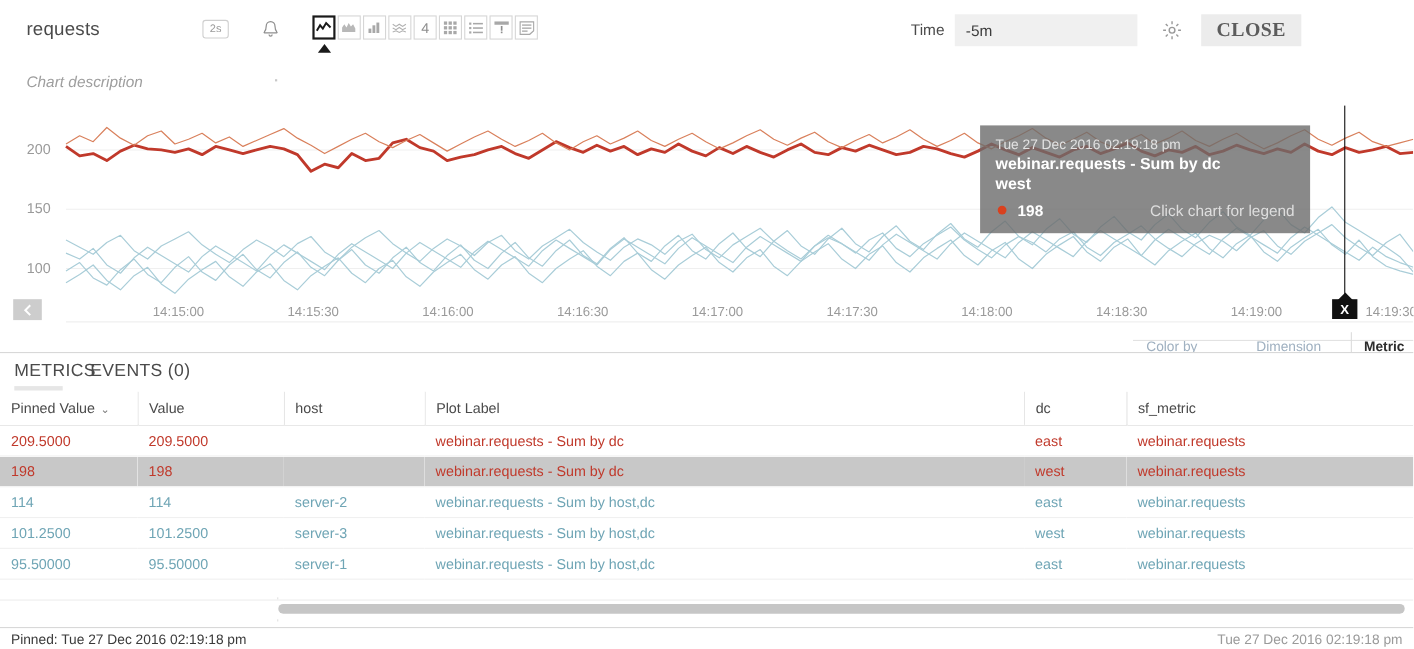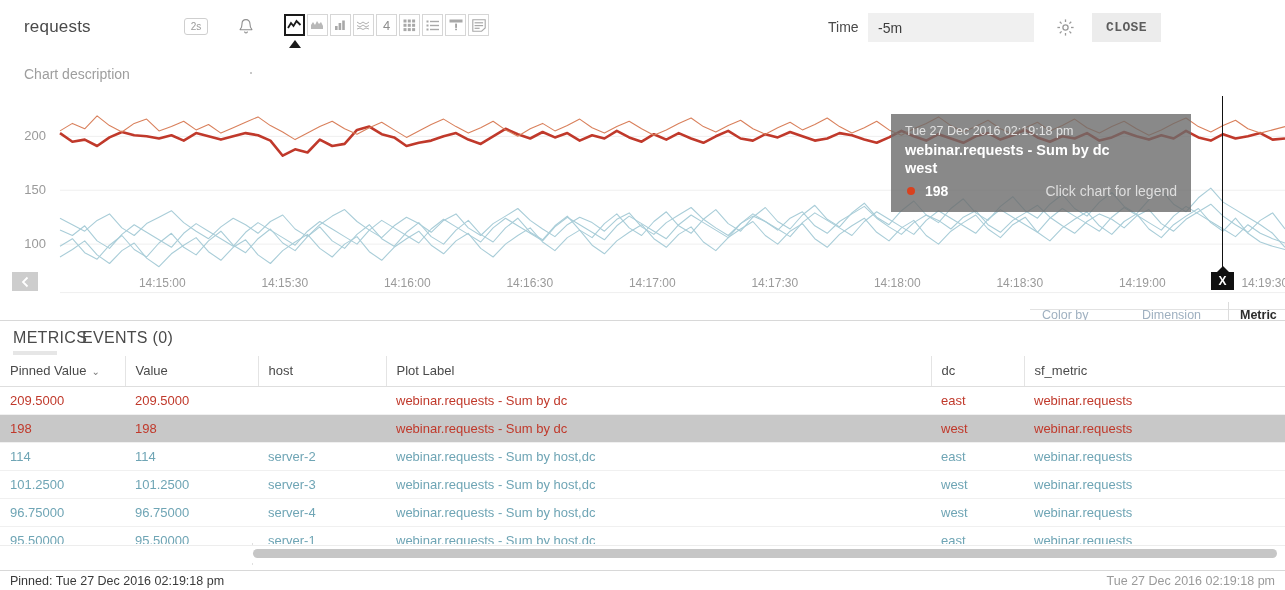--- a/index.html
+++ b/index.html
@@ -71,38 +71,38 @@
   }
   .gear-btn {
     position: absolute; left: 1052px; top: 14px;
     width: 26px; height: 26px;
     display: flex; align-items: center; justify-content: center;
   }
   .btn-close {
     position: absolute; left: 1092px; top: 13px;
     height: 29px; padding: 0 14px;
     background: #ececec; border: none;
-    font-size: 13px; font-weight: bold; color: #5c5c5c;
+    font-size: 18px; font-weight: bold; color: #5c5c5c;
     letter-spacing: .4px;
-    font-family: Liberation Mono, monospace;
+    font-family: Liberation Serif, serif;
     display: flex; align-items: center; justify-content: center;
   }
   .btn-save {
     position: absolute; left: 1160px; top: 13px;
     height: 29px; padding: 0 11px;
     background: #17a81a; border: none;
     font-size: 13px; font-weight: bold; color: #ffffff;
     letter-spacing: .4px;
     font-family: "Liberation Sans", sans-serif;
     display: flex; align-items: center; justify-content: center;
   }
 
   .chart-description {
     position: absolute; left: 24px; top: 66px;
-    font-size: 14px; color: #9e9e9e;
+    font-size: 14px; font-style: italic; color: #9e9e9e;
   }
   .desc-dot {
     position: absolute; left: 250px; top: 72px;
     width: 2px; height: 2px; background: #c8c8c8;
   }
 
   
   .chart-area {
     position: absolute; left: 0; top: 96px; width: 1285px; height: 210px;
     overflow: hidden;
@@ -479,28 +479,20 @@
           </tr>
           <tr class="row-blue">
             <td>101.2500</td>
             <td>101.2500</td>
             <td>server-3</td>
             <td>webinar.requests - Sum by host,dc</td>
             <td>west</td>
             <td>webinar.requests</td>
           </tr>
           <tr class="row-blue">
-            <td>96.75000</td>
-            <td>96.75000</td>
-            <td>server-4</td>
-            <td>webinar.requests - Sum by host,dc</td>
-            <td>west</td>
-            <td>webinar.requests</td>
-          </tr>
-          <tr class="row-blue">
             <td>95.50000</td>
             <td>95.50000</td>
             <td>server-1</td>
             <td>webinar.requests - Sum by host,dc</td>
             <td>east</td>
             <td>webinar.requests</td>
           </tr>
         </tbody>
     </table>
   </div>

